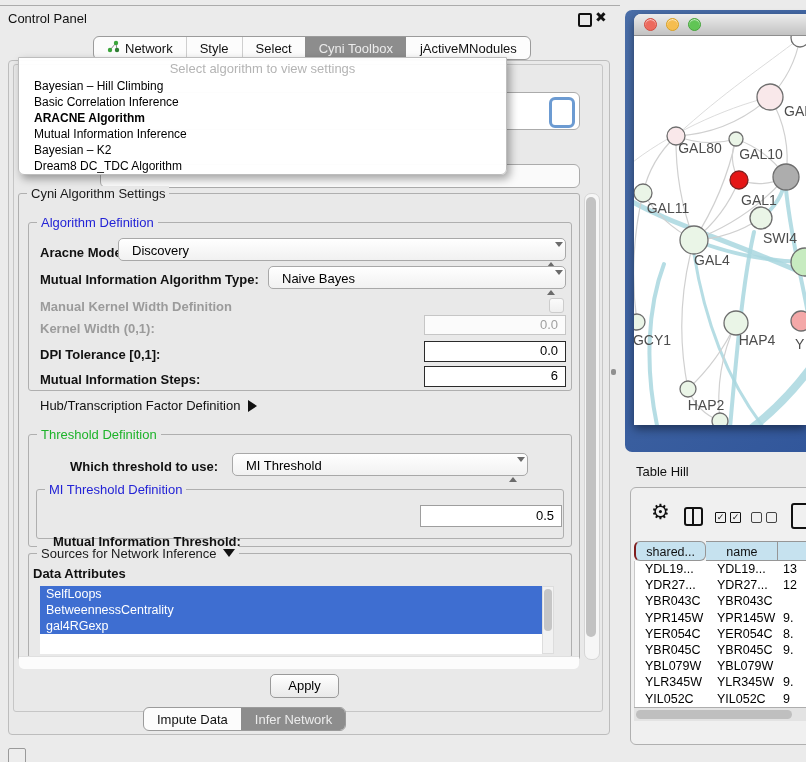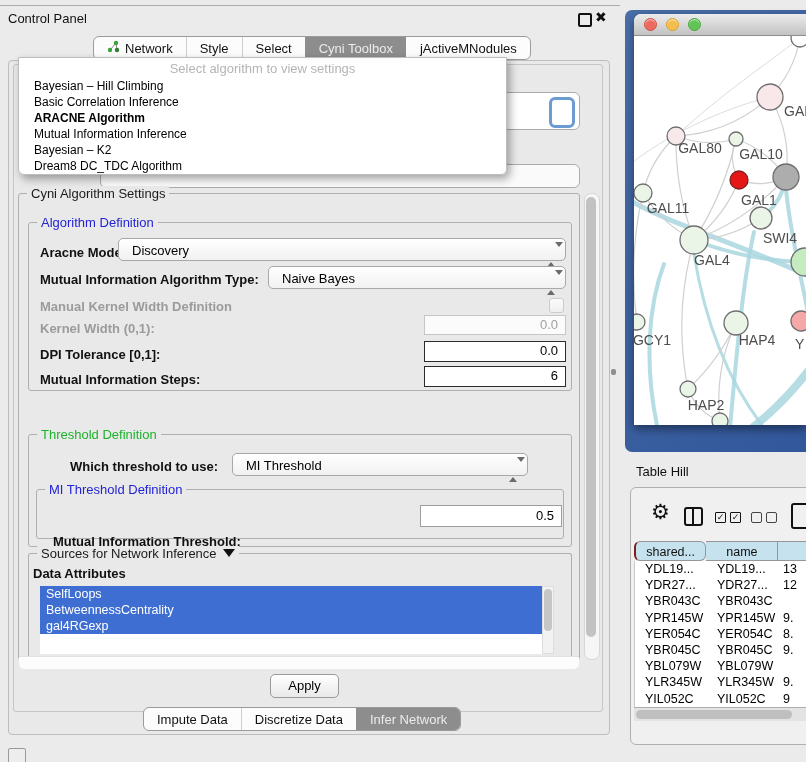--- a/index.html
+++ b/index.html
@@ -213,20 +213,23 @@
 
   <div class="abs lbl dis" style="left:40px;top:321px;">Kernel Width (0,1):</div>
   <div class="abs tfield dis" style="left:424px;top:315px;width:142px;height:20px;line-height:18px;">0.0</div>
 
   <div class="abs lbl" style="left:40px;top:347px;">DPI Tolerance [0,1]:</div>
   <div class="abs tfield" style="left:424px;top:341px;width:142px;height:21px;line-height:18px;">0.0</div>
 
   <div class="abs lbl" style="left:40px;top:372px;">Mutual Information Steps:</div>
   <div class="abs tfield" style="left:424px;top:366px;width:142px;height:21px;line-height:18px;">6</div>
 
+  <div class="abs" id="hub-row">
+    <span>Hub/Transcription Factor Definition</span><span class="tri-right"></span>
+  </div>
 
   <div class="abs groupbox" id="grp-threshold">
     <span class="legend green">Threshold Definition</span>
   </div>
   <div class="abs lbl" style="left:70px;top:459px;">Which threshold to use:</div>
   <div class="abs combo" style="left:232px;top:453px;width:296px;">
     <span>MI Threshold</span>
     <span class="stepper"><span class="up"></span><span class="dn"></span></span>
   </div>
 
@@ -249,24 +252,20 @@
     <div id="attr-thumb"></div>
   </div>
   <div class="abs" id="list-bottom"></div>
 
   <div class="abs" id="apply-btn">Apply</div>
 
   <div class="abs tabbar" id="bottom-tabbar">
       <div class="tab">
 
       <span class="tab-label">Impute Data</span>
-    </div>
-      <div class="tab">
-
-      <span class="tab-label">Discretize Data</span>
     </div>
       <div class="tab selected">
 
       <span class="tab-label">Infer Network</span>
     </div>
     </div>
 
   <div class="abs" id="mini-square"></div>
   <div class="abs" id="splitter-dot"></div>
 

